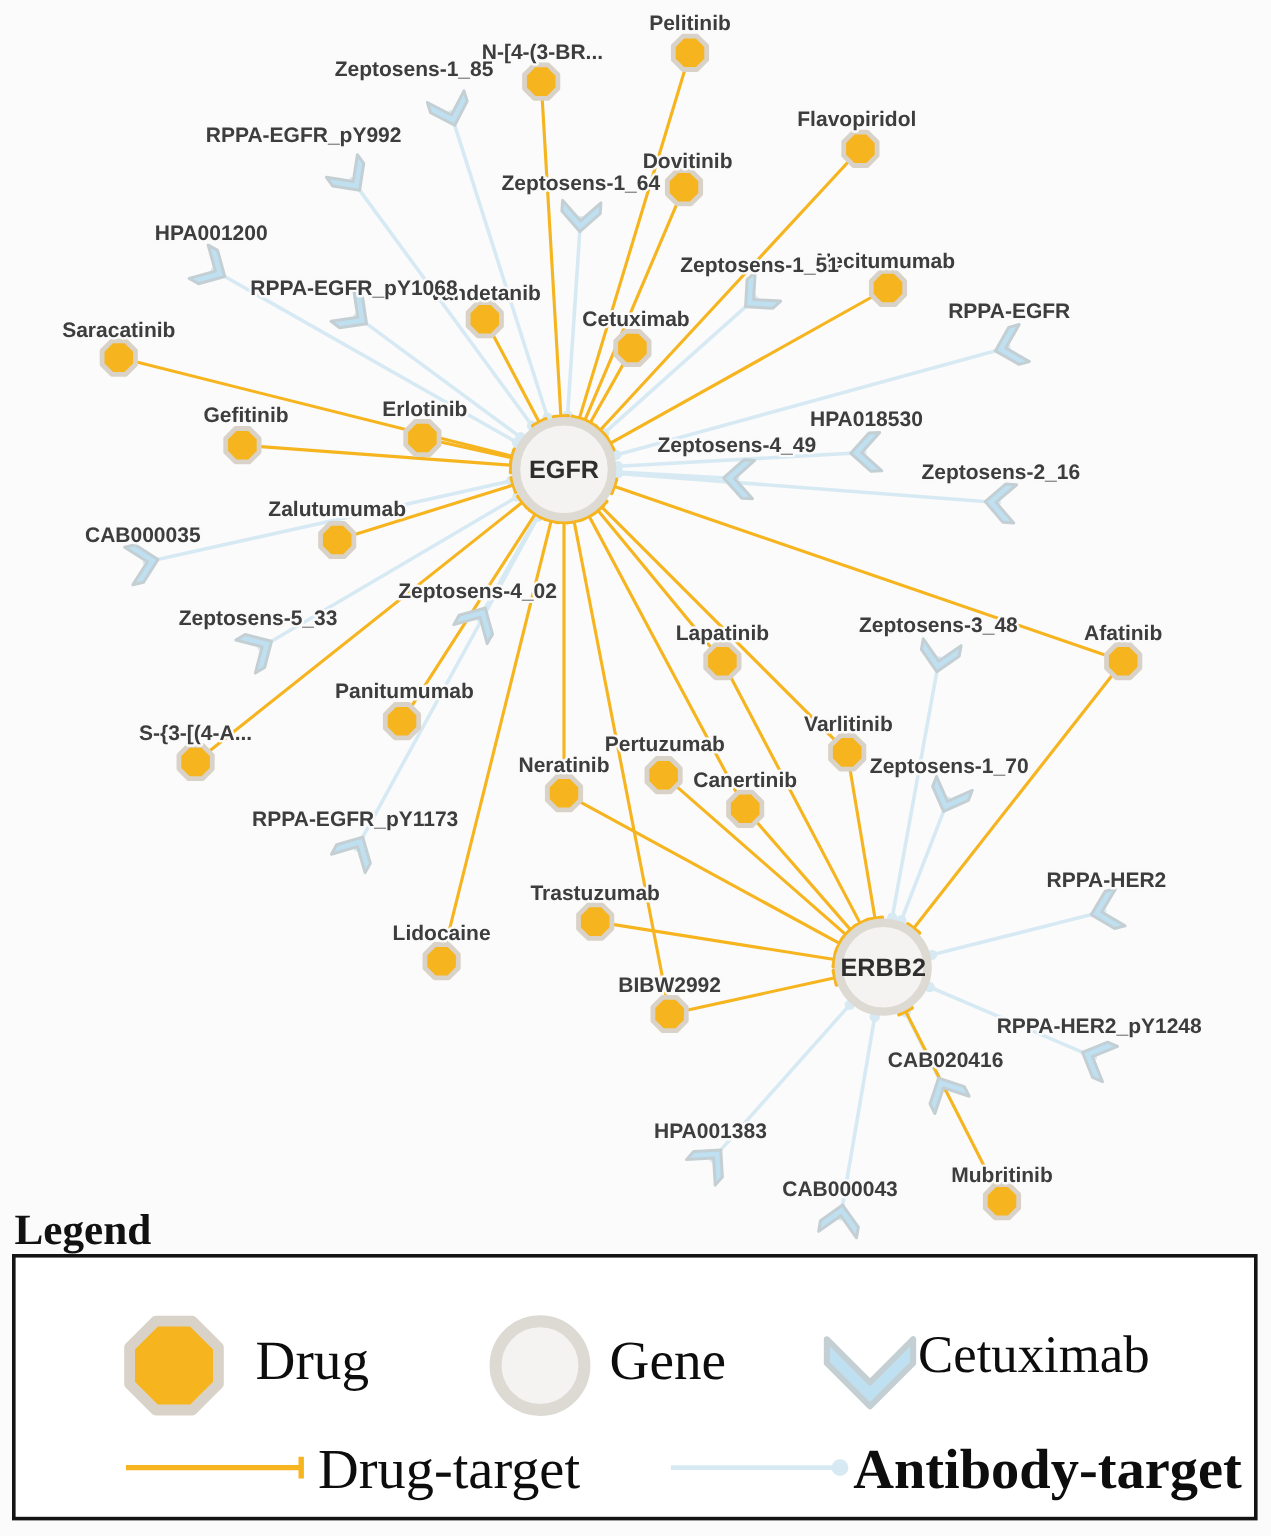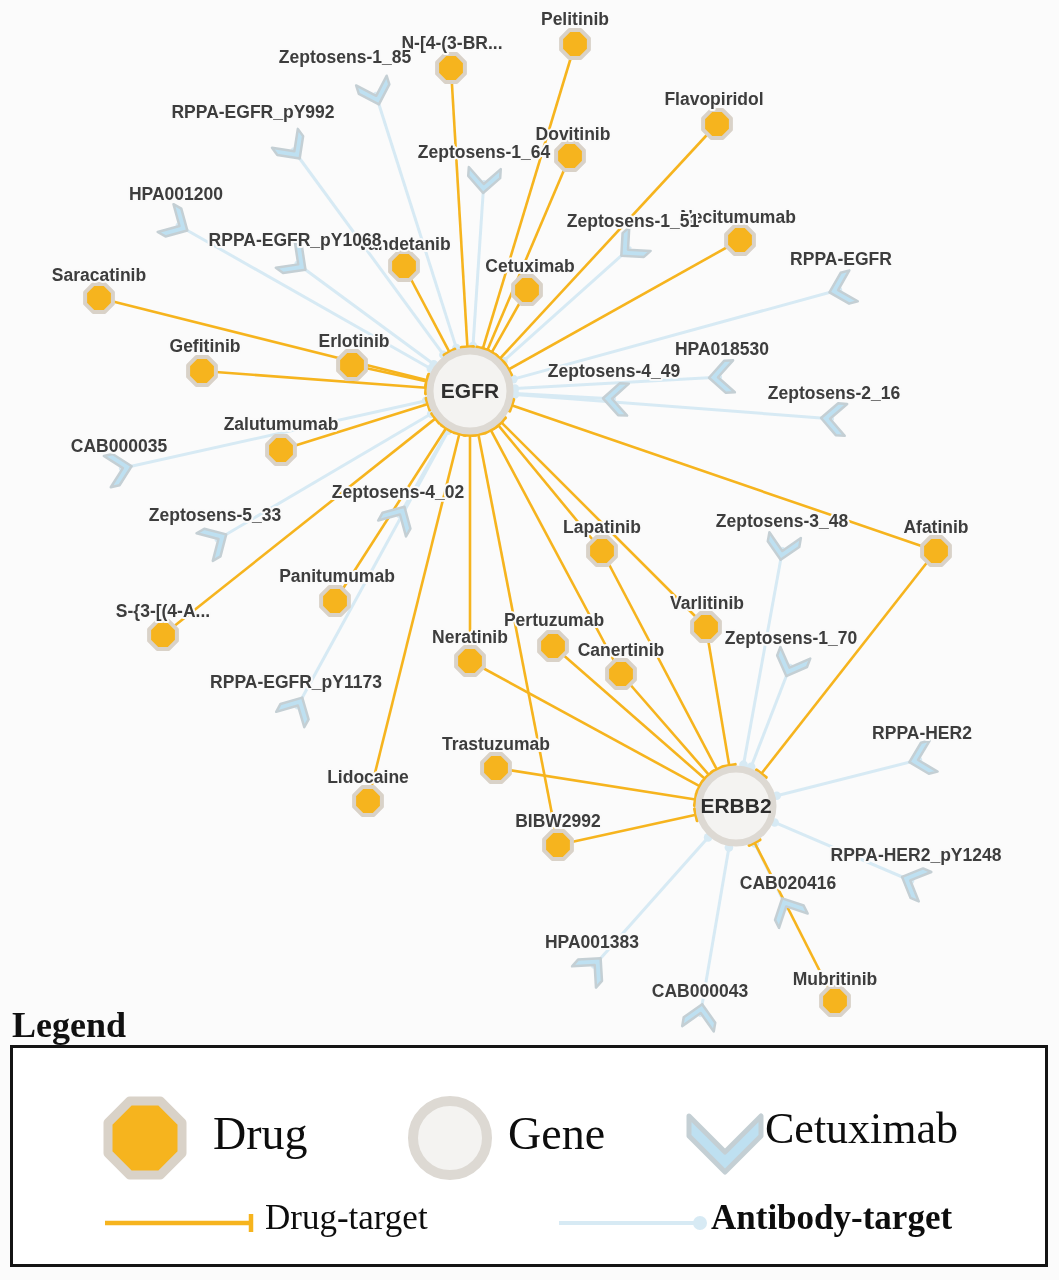--- a/index.html
+++ b/index.html
@@ -27,21 +27,21 @@
     position:absolute;left:12px;top:988px;
     font:700 36px "Liberation Serif",serif;color:#111;margin-top:16px;
   }
   .legend-box{
     position:absolute;left:10px;top:1045px;width:1032px;height:216px;
     border:3px solid #141414;background:#fff;
   }
   .legend-box span{position:absolute;color:#0d0d0d;font-family:"Liberation Serif",serif;white-space:nowrap;}
   .lg-sym{position:absolute;}
   .lg-big{font-size:46px;}
-  .lg-small{font-size:35px;}
+  .lg-small{font-size:47px;}
   .lg-drug-shape{fill:var(--drug-fill);stroke:var(--drug-stroke);stroke-width:9;stroke-linejoin:round;}
   .lg-gene-shape{fill:var(--gene-fill);stroke:var(--gene-stroke);stroke-width:10;}
   .lg-ab-shape{fill:var(--antibody-fill);stroke:var(--antibody-stroke);stroke-width:5;stroke-linejoin:round;}
   .lg-drug-line{stroke:var(--drug-edge);stroke-width:4.5;}
   .lg-ab-line{stroke:var(--antibody-edge);stroke-width:4;}
   .lg-ab-dot{fill:var(--antibody-edge);}
 </style>
 </head>
 <body>
 

